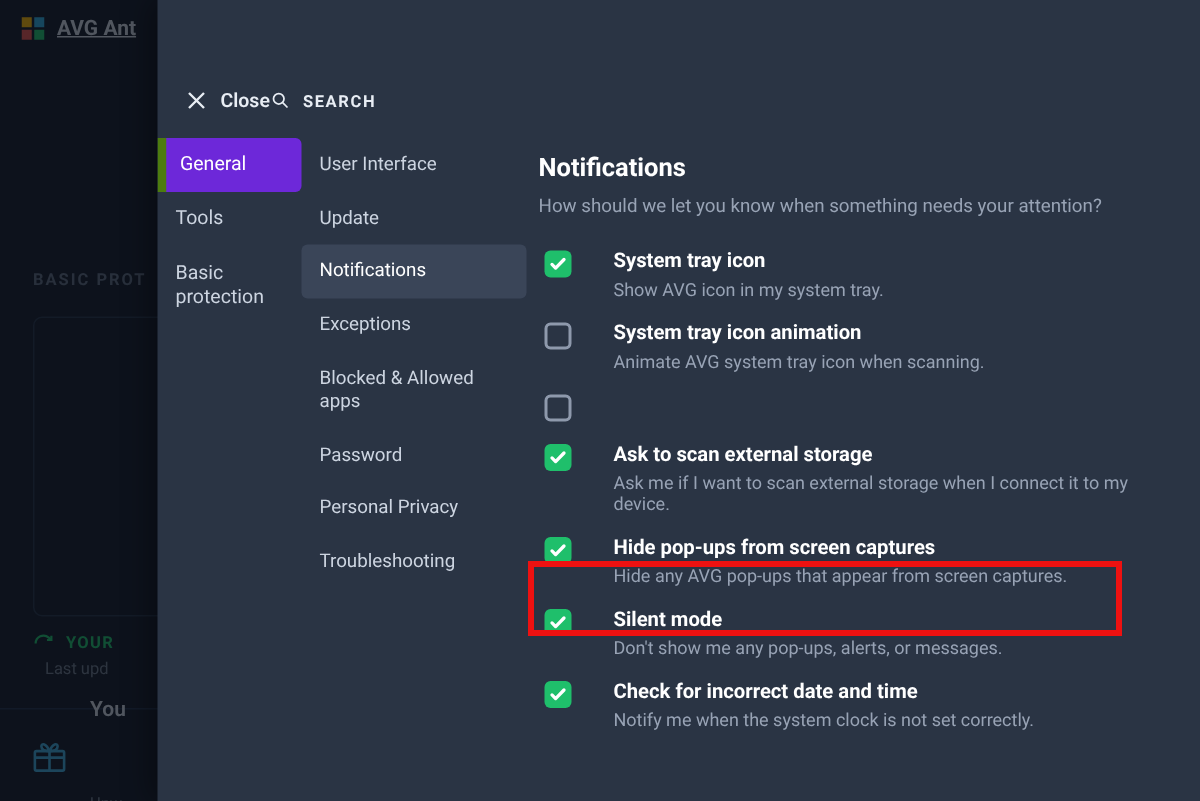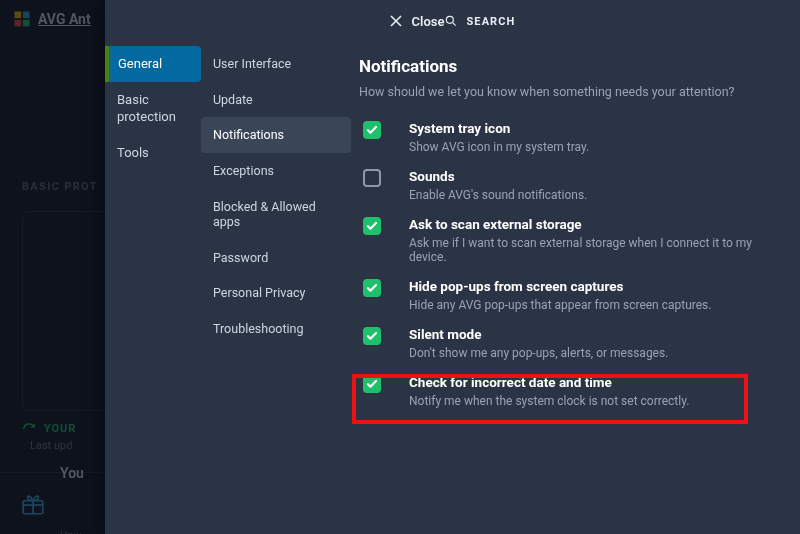--- a/index.html
+++ b/index.html
@@ -29,32 +29,32 @@
   .bg-status-l{ color:#1fbf6b; font-size:11px; font-weight:700; letter-spacing:.08em;}
   .bg-status-s{ color:#6d7889; font-size:11px; margin-top:6px; margin-left:30px; position:absolute; left:0; bottom:82px;}
   .bg-foot    { position:absolute; left:0; right:0; bottom:0; height:62px; border-top:1px solid #22304a; display:flex; align-items:center; padding:0 20px; gap:14px;}
   .bg-gift    { width:26px; height:26px; }
   .bg-foot-t  { color:#cfd6df; font-size:14px; font-weight:600;}
   .bg-foot-s  { color:#6d7889; font-size:11px;margin-top:48px;}
   .bg-dim     { position:absolute; inset:0; background:rgba(10,14,22,.64); }
 
   
   .panel { position:absolute; top:0; left:105px; right:0; bottom:0; background:#2a3444; display:flex; flex-direction:column; box-shadow:-6px 0 18px rgba(0,0,0,.35);}
-  .panel-top { height:42px; display:flex; align-items:center; padding:0 20px; justify-content:center;}
+  .panel-top { height:42px; display:flex; align-items:center; padding:0 20px; justify-content:flex-start;margin-top:46px;}
   .close-btn { display:flex; align-items:center; gap:10px; color:#e8edf4; font-size:13px; font-weight:600; cursor:pointer;}
   .close-x   { width:12px; height:12px; }
   .search    { display:flex; align-items:center; gap:8px; color:#e8edf4; font-size:11px; font-weight:700; letter-spacing:.1em; cursor:pointer;}
   .search svg{ width:14px; height:14px;}
   .panel-body{ flex:1; display:flex; min-height:0;}
 
   .col-a { width:96px; padding-top:4px;}
   .col-b { width:150px; padding-top:4px;}
 
   .tab-a { padding:10px 12px; font-size:13px; color:#cdd5e1; cursor:pointer; line-height:1.25;}
-  .tab-a.active{ background:#0369a1; color:#fff; border-left:4px solid #4d7c0f; padding-left:9px; border-radius:0 4px 4px 0;}
+  .tab-a.active{ background:#6d28d9; color:#fff; border-left:6px solid #4d7c0f; padding-left:9px; border-radius:0 4px 4px 0;}
   .tab-b { padding:10px 12px; font-size:12.5px; color:#cdd5e1; cursor:pointer; line-height:1.25;}
   .tab-b.active{ background:#3a4558; color:#fff; border-radius:4px;}
 
   .col-c { flex:1; padding:8px 22px 16px 8px; overflow:auto;}
   .sect-title{ color:#fff; font-size:17px; font-weight:700; margin:6px 0 8px;}
   .sect-sub  { color:#98a3b5; font-size:12.5px; margin-bottom:14px;}
 
   .opt       { display:flex; gap:28px; padding:7px 4px;}
   .opt .cbwrap{ flex-shrink:0; padding-top:1px;}
   .cb        { width:18px; height:18px; border-radius:4px; display:flex; align-items:center; justify-content:center; }
@@ -129,22 +129,22 @@
           <path d="M20 20l-5.5-5.5"></path>
       </svg>
       <span>SEARCH</span>
     </div>
   </div>
 
   <div class="panel-body">
 
     <div class="col-a" id="primary-nav">
         <div class="tab-a active">General</div>
+        <div class="tab-a">Tools</div>
         <div class="tab-a">Basic protection</div>
-        <div class="tab-a">Tools</div>
       </div>
 
     <div class="col-b" id="secondary-nav">
         <div class="tab-b">User Interface</div>
         <div class="tab-b">Update</div>
         <div class="tab-b active">Notifications</div>
         <div class="tab-b">Exceptions</div>
         <div class="tab-b">Blocked &amp; Allowed apps</div>
         <div class="tab-b">Password</div>
         <div class="tab-b">Personal Privacy</div>
@@ -166,22 +166,27 @@
             <div>
               <div class="opt-t">System tray icon</div>
               <div class="opt-s">Show AVG icon in my system tray.</div>
             </div>
           </div>
           <div class="opt">
             <div class="cbwrap">
               <div class="cb off"></div>
             </div>
             <div>
-              <div class="opt-t">Sounds</div>
-              <div class="opt-s">Enable AVG's sound notifications.</div>
+              <div class="opt-t">System tray icon animation</div>
+              <div class="opt-s">Animate AVG system tray icon when scanning.</div>
+            </div>
+          </div>
+          <div class="opt">
+            <div class="cbwrap">
+              <div class="cb off"></div>
             </div>
           </div>
           <div class="opt">
             <div class="cbwrap">
               <div class="cb on">
                 <svg viewBox="0 0 12 12" fill="none" stroke="#fff" stroke-width="2.2" stroke-linecap="round" stroke-linejoin="round">
                   <path d="M2 6.3l2.4 2.4L10 3"></path>
                 </svg>
               </div>
             </div>

